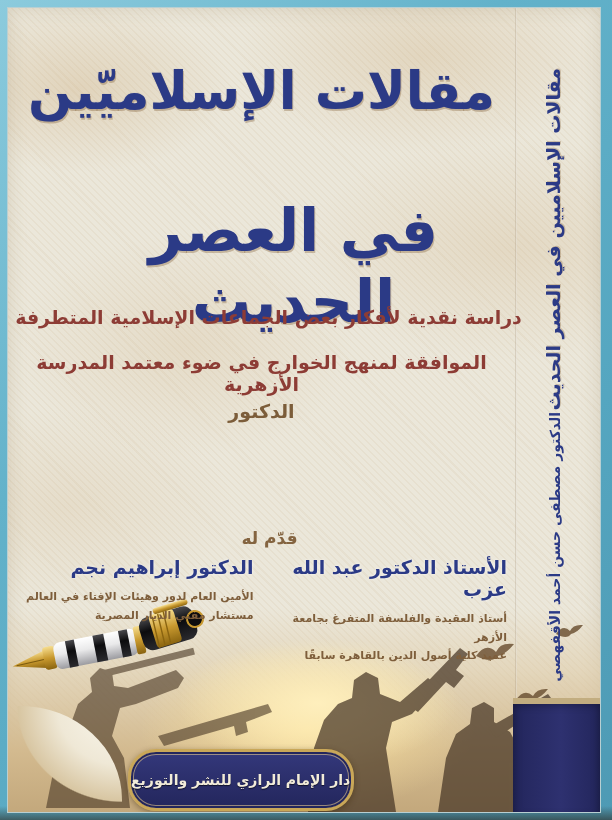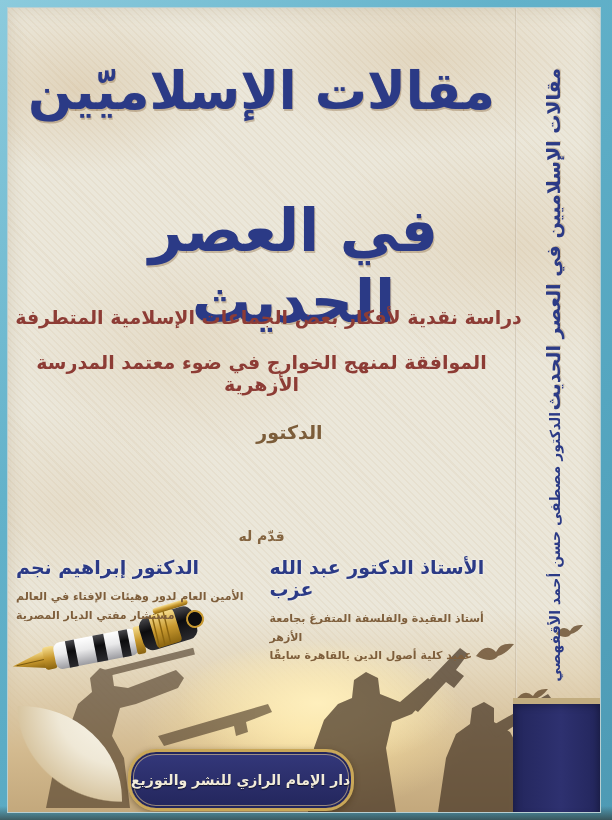--- a/index.html
+++ b/index.html
@@ -29,28 +29,28 @@
   .rtl{direction:rtl;unicode-bidi:embed;}
 
   
   .front-text{position:absolute;left:0;top:0;width:507px;text-align:center;z-index:4;}
   .title1{top:52px;font-size:52px;font-weight:bold;color:#2b3a86;
     text-shadow:1px 2px 0 rgba(130,95,55,.35), 0 0 1px rgba(43,58,134,.4);line-height:1.2;}
   .title2{top:188px;font-size:59px;font-weight:bold;color:#2b3a86;
     text-shadow:1px 2px 0 rgba(130,95,55,.35);line-height:1.2;margin-left:32px;}
   .sub1{top:298px;font-size:19px;font-weight:bold;color:#8d3c35;padding-left:7px;}
   .sub2{top:343px;font-size:19px;font-weight:bold;color:#8d3c35;}
-  .docline{top:413px;font-size:19px;font-weight:bold;color:#7c5d3a;padding-left:28px;}
+  .docline{top:392px;font-size:19px;font-weight:bold;color:#7c5d3a;}
   .authname{top:430px;font-size:31px;font-weight:bold;color:#2b3a86;
     text-shadow:0 0 4px rgba(255,255,255,.9),1px 1px 0 rgba(130,95,55,.25);}
   .authrole{top:486px;font-size:14px;font-weight:bold;color:#80603c;}
-  .presented{top:520px;font-size:14px;font-weight:bold;color:#846440;}
+  .presented{top:520px;font-size:17px;font-weight:bold;color:#846440;padding-left:8px;}
 
   .cols{position:absolute;top:548px;left:0;width:507px;display:flex;direction:rtl;z-index:4;}
-  .col{flex:1;text-align:left;padding:0 8px;}
+  .col{flex:1;text-align:right;padding:0 8px;}
   .col .pname{font-size:19px;font-weight:bold;color:#2b3a86;margin-bottom:10px;
     text-shadow:0 0 3px rgba(255,255,255,.8);}
   .col .prole{font-size:11px;font-weight:bold;color:#7e5e3b;line-height:1.7;}
 
   
   .scene{position:absolute;left:0;top:600px;width:592px;height:204px;z-index:1;
     background:
       radial-gradient(240px 120px at 300px 120px, rgba(255,230,160,.85), rgba(255,230,160,0) 70%),
       linear-gradient(to bottom, rgba(226,210,178,0) 0%, rgba(222,202,165,.55) 30%, #d3ba8f 70%, #c3a87c 100%);
   }

